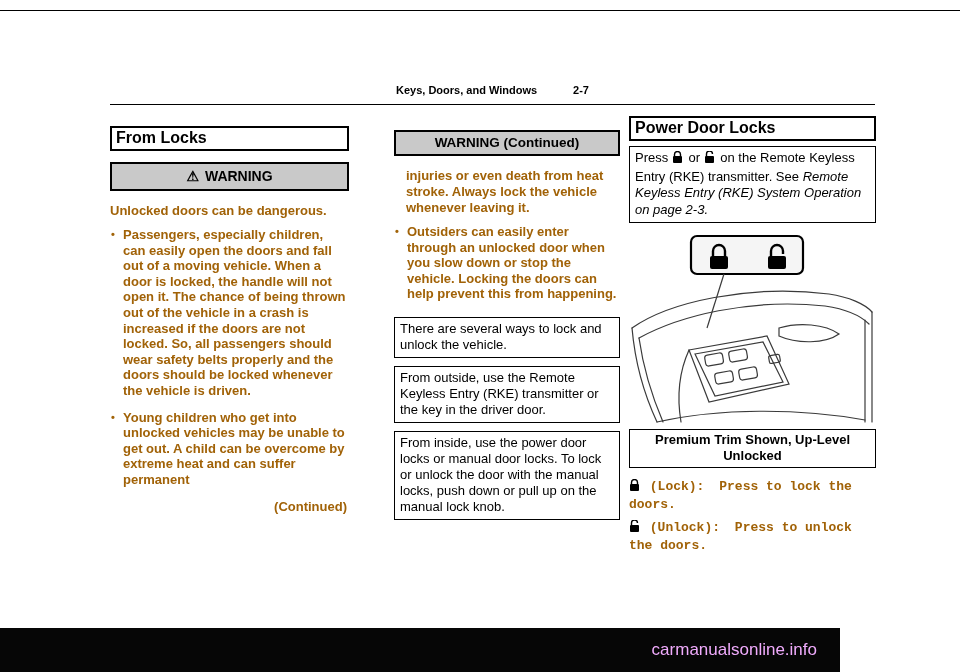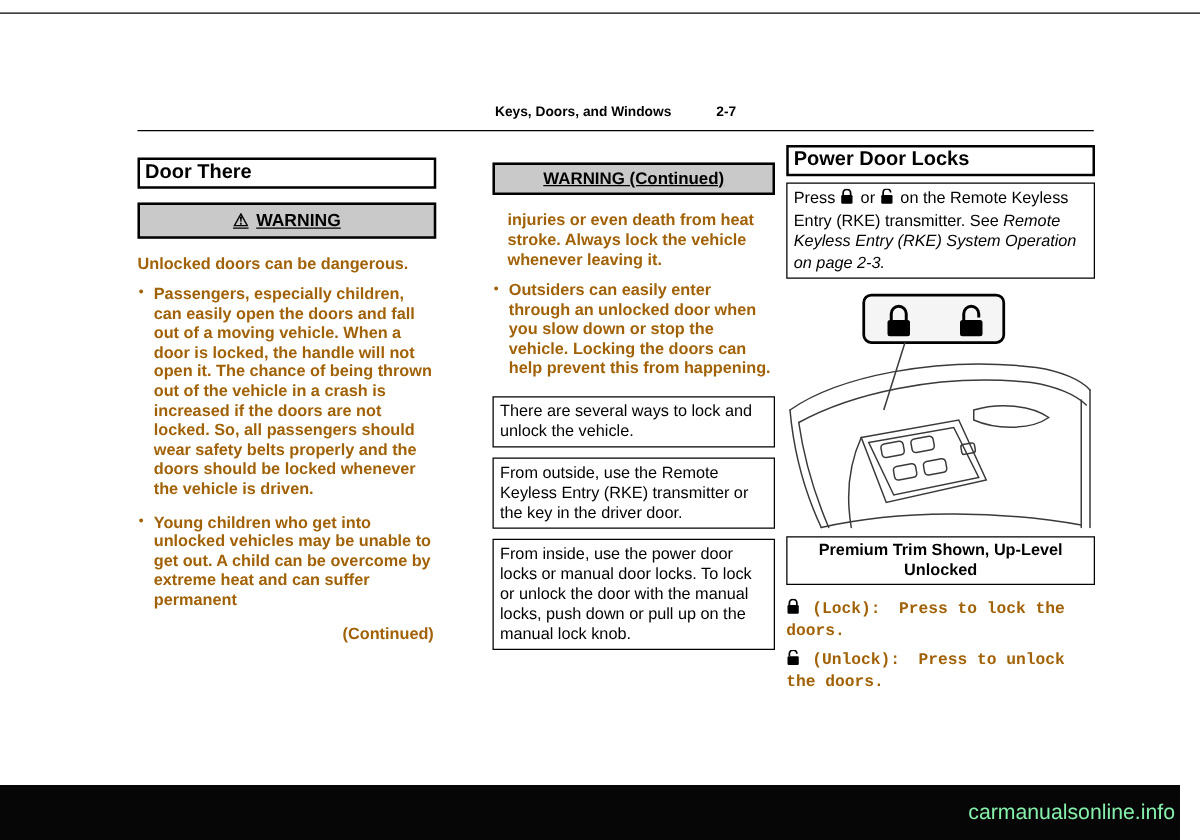--- a/index.html
+++ b/index.html
@@ -17,21 +17,21 @@
   .col { position:absolute; }
   .col1 { top:126px; left:110px; width:239px; }
   .col2 { top:130px; left:394px; width:226px; }
   .col3 { top:116px; left:629px; width:247px; }
 
   .sec-heading { border:2px solid #000; font-size:16px; font-weight:bold;
                  padding:1px 4px 2px; line-height:18px; }
 
   .warn-box { margin-top:11px; background:#c9c9c9; border:2px solid #000;
               display:flex; align-items:center; justify-content:center; gap:6px;
-              font-weight:bold; font-size:14px; padding:4px 0 5px;text-decoration:underline; }
+              font-weight:bold; font-size:14px; padding:4px 0 5px; }
   .warn-box-top { margin-top:0; font-size:13.5px; padding:3px 0 4px; }
   .warn-icon { font-size:14px; line-height:14px; }
 
   
   .fuzzy { font-weight:700; color:#a16207; filter:blur(0.42px); }
 
   .intro { margin-top:12px; font-size:13px; line-height:16px; }
 
   .bullets { margin-top:8px; list-style:none; }
   .bullets li { position:relative; font-size:13px; line-height:15.6px;
@@ -53,39 +53,39 @@
   .illustration { margin-top:9px; height:192px; }
 
   .caption-box { border:1.5px solid #000; margin-top:5px; padding:2px 4px 3px;
                  font-weight:bold; font-size:13px; line-height:16px; text-align:center; }
 
   .defs { margin-top:11px; font-size:13px; line-height:16px; }
   .def { margin-bottom:7px;font-family:Liberation Mono, monospace; }
   .def b { margin-right:7px; }
   .ilock { display:inline-block; vertical-align:-2px; margin-right:2px; }
 
-  .bottom-bar { position:absolute; left:0; top:628px; width:944px; height:44px;
-                background:#060606; color:#86efac; display:flex; align-items:center;
-                justify-content:flex-end; padding-right:4px; font-size:17px; }
+  .bottom-bar { position:absolute; left:0; top:628px; width:840px; height:44px;
+                background:#060606; color:#f0abfc; display:flex; align-items:center;
+                justify-content:flex-end; padding-right:23px; font-size:17px; }
 </style>
 </head>
 <body>
 
 <div class="page">
 
   <div class="topline"></div>
 
   <div class="page-header">
     <span>Keys, Doors, and Windows</span>
     <span>2-7</span>
   </div>
   <div class="header-rule"></div>
 
   <div class="col col1">
-    <h2 class="sec-heading">Door There</h2>
+    <h2 class="sec-heading">From Locks</h2>
 
     <div class="warn-box">
       <span class="warn-icon">⚠</span>
       <span>WARNING</span>
     </div>
 
     <p class="fuzzy intro">Unlocked doors can be dangerous.</p>
 
     <ul class="bullets">
       <li class="fuzzy">Passengers, especially children, can easily open the doors and fall out of a moving vehicle. When a door is locked, the handle will not open it. The chance of being thrown out of the vehicle in a crash is increased if the doors are not locked. So, all passengers should wear safety belts properly and the doors should be locked whenever the vehicle is driven.</li>

